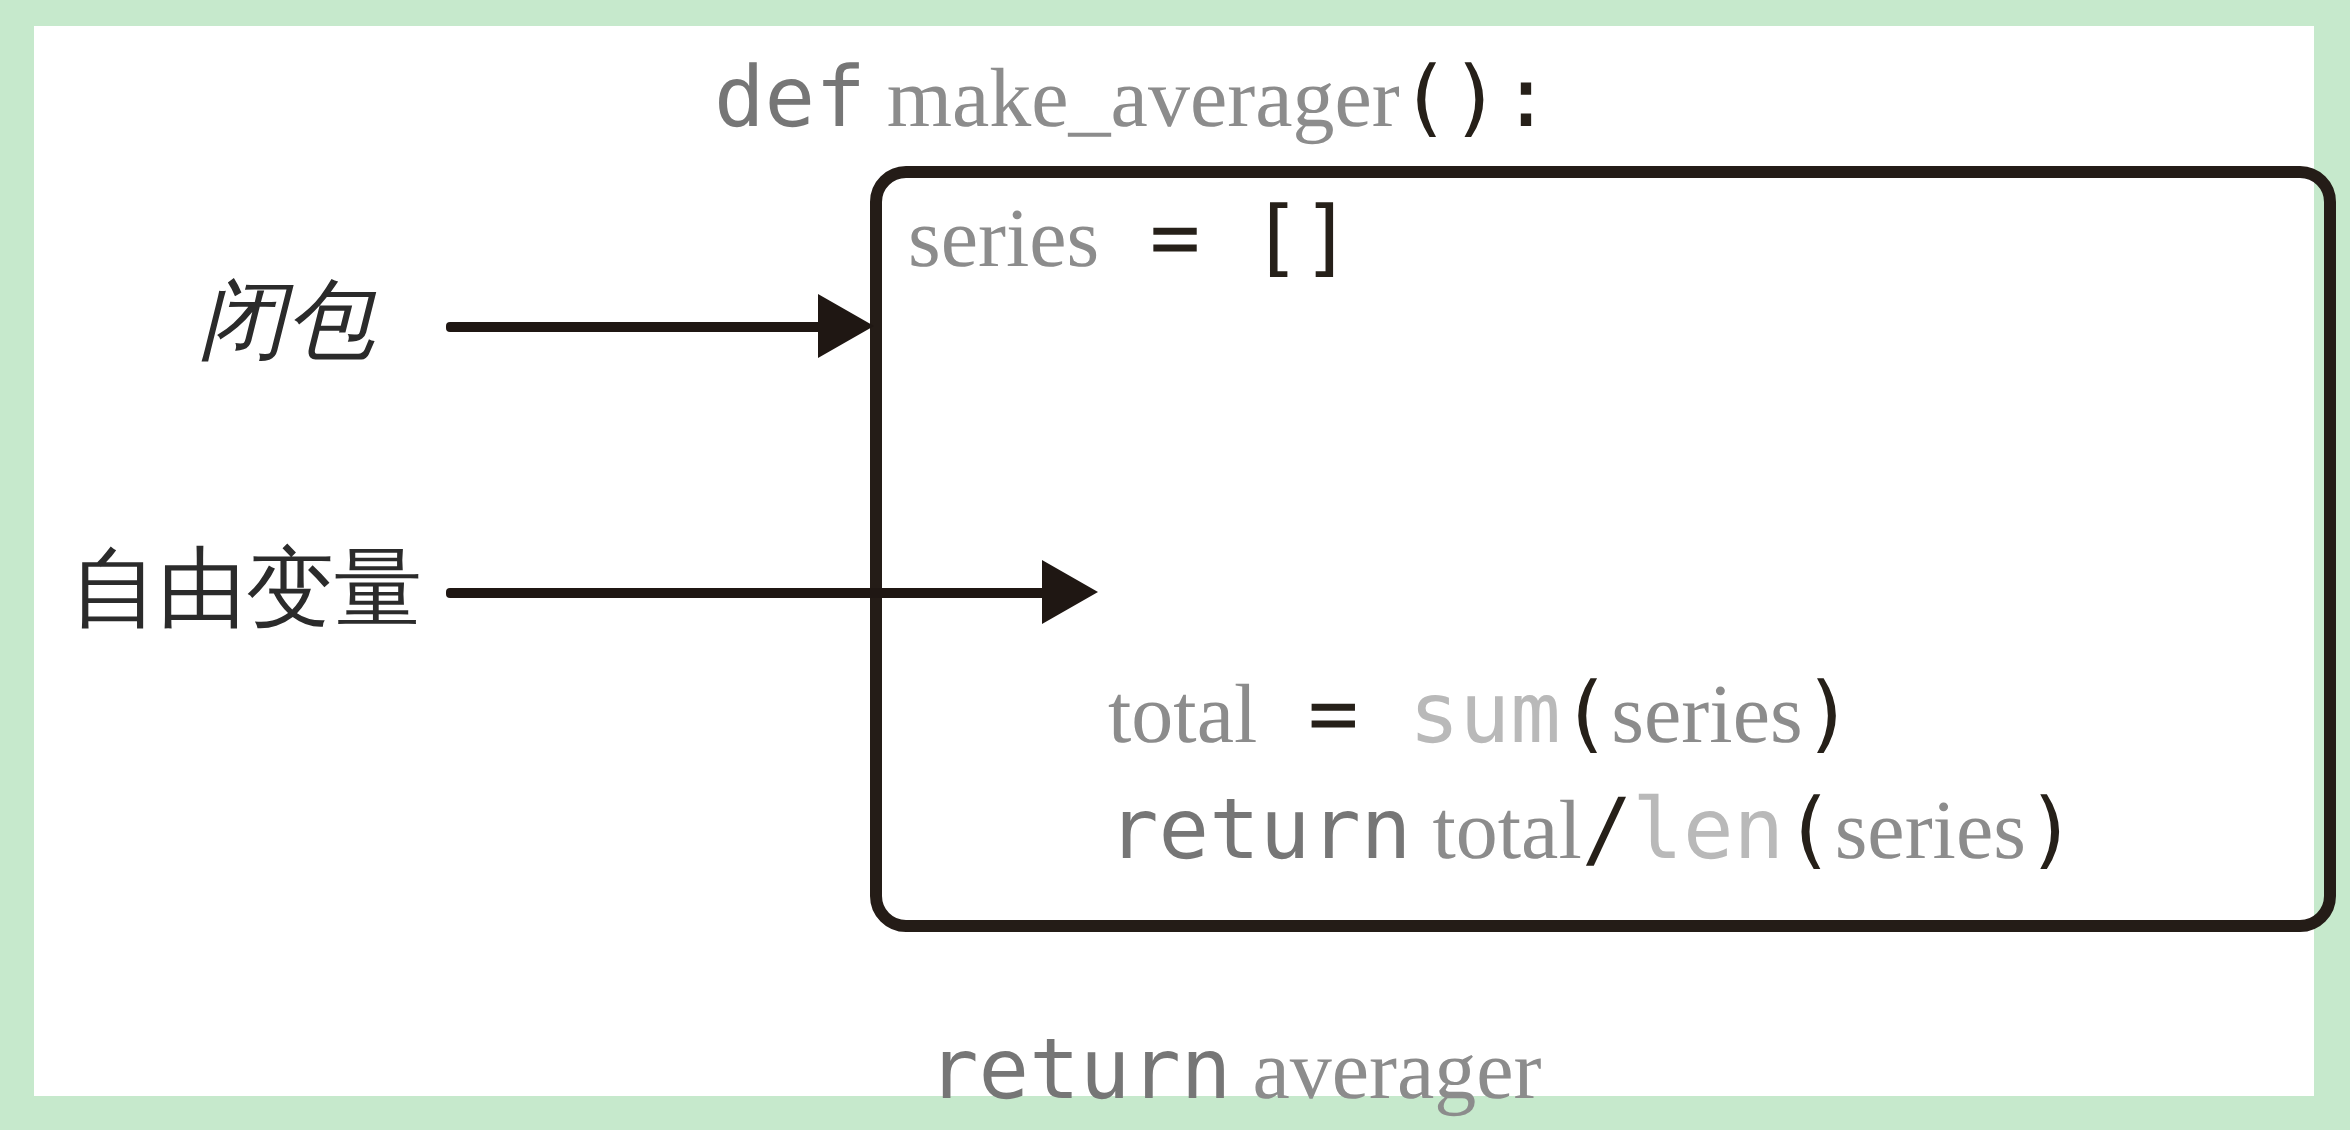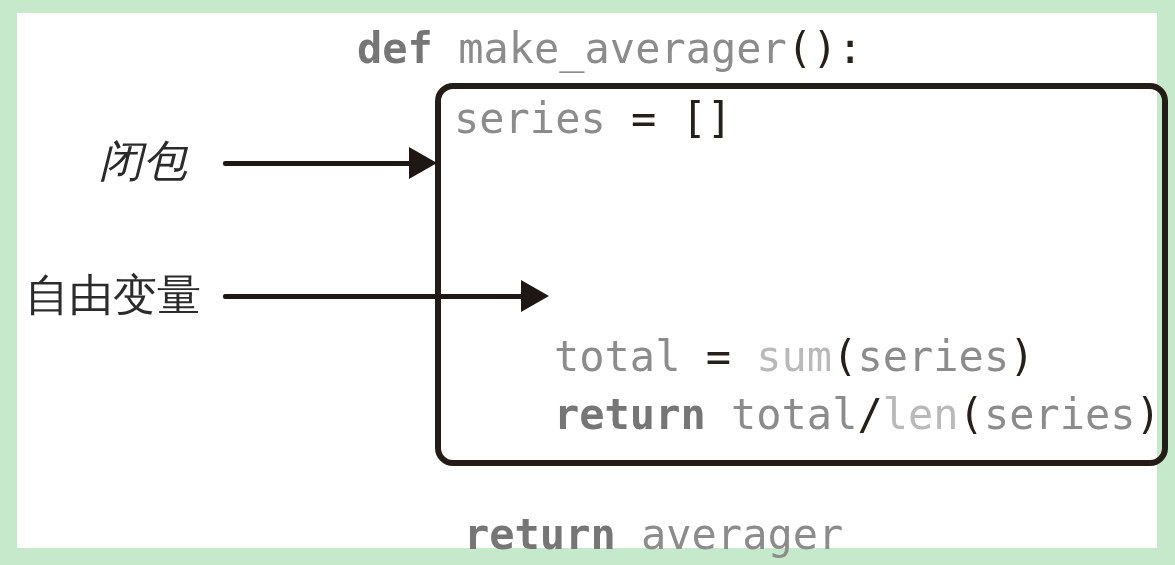--- a/index.html
+++ b/index.html
@@ -30,22 +30,22 @@
     border-width: 13px 18px 17px 17px;
   }
   
   .code-line {
     position: absolute;
     font-size: 42px;
     line-height: 48px;
     white-space: pre;
     color: var(--code-gray);
   }
-  .tok-kw { color: var(--keyword-gray); font-weight: bold; }
-  .tok-id { color: var(--code-gray); }
+  .tok-kw { color: var(--keyword-gray); font-weight: normal; }
+  .tok-id { color: var(--code-gray); font-family: Liberation Serif, serif; }
   .tok-bi { color: var(--builtin-gray); }
   .tok-pt { color: var(--punct-dark); }
   .var-box {
     border: 2px solid var(--box-border);
     padding: 3px 4px;
     margin: 0 -6px;
   }
   
   .l0 { left: 340px; top: 12px; }
   .l1 { left: 437px; top: 82px; text-align: right; }
@@ -66,21 +66,21 @@
   
   .cn-label {
     position: absolute;
     font-family: "DejaVu Serif", "Liberation Serif", serif;
     font-size: 44px;
     line-height: 52px;
     color: var(--label-ink);
     white-space: nowrap;
   }
   .closure-label { left: 82px; top: 122px; font-style: italic; }
-  .free-var-label { left: 8px; top: 256px; }
+  .free-var-label { left: 18px; top: 256px; }
   
   .arrow-shaft {
     position: absolute;
     height: 5px;
     background: var(--ink);
     border-radius: 2px;
   }
   .arrow-head {
     position: absolute;
     width: 0; height: 0;

